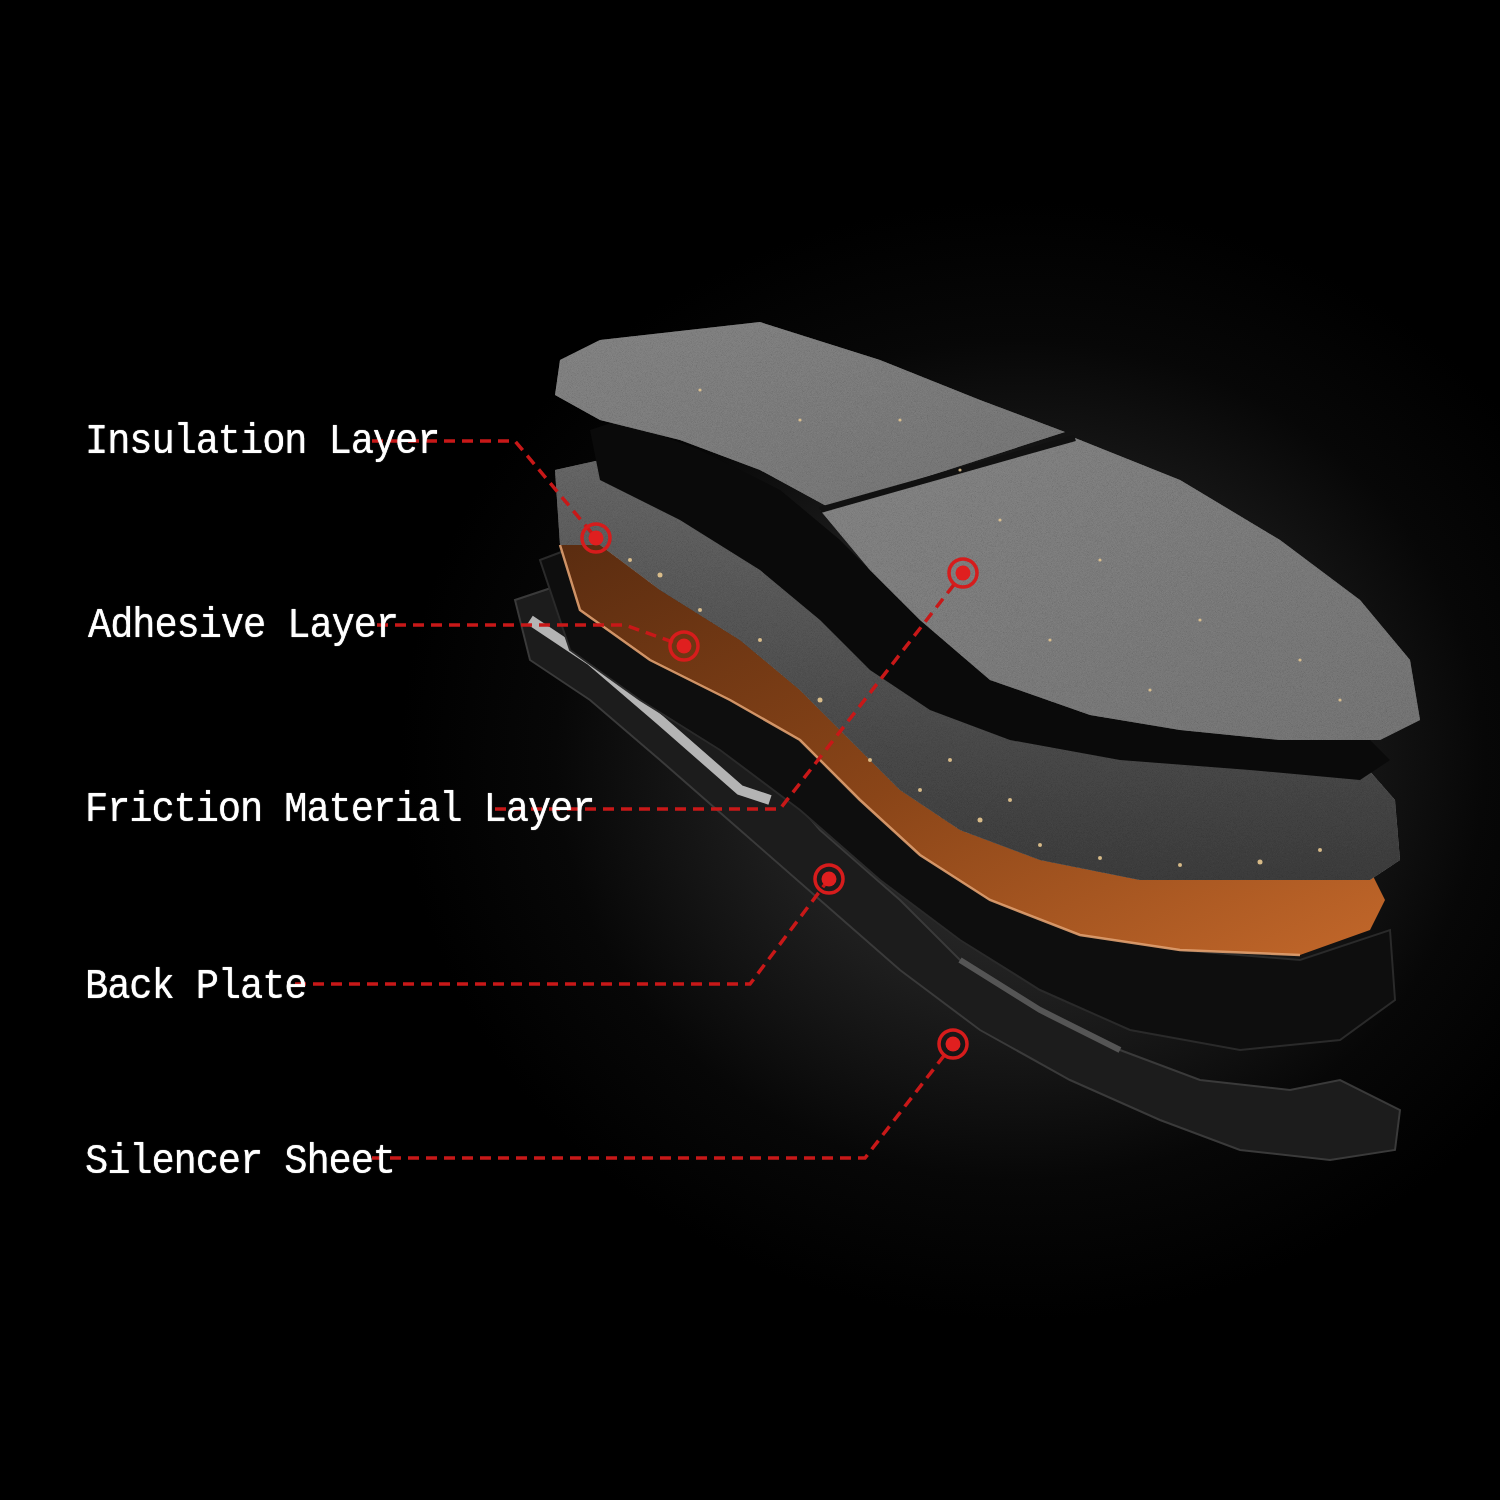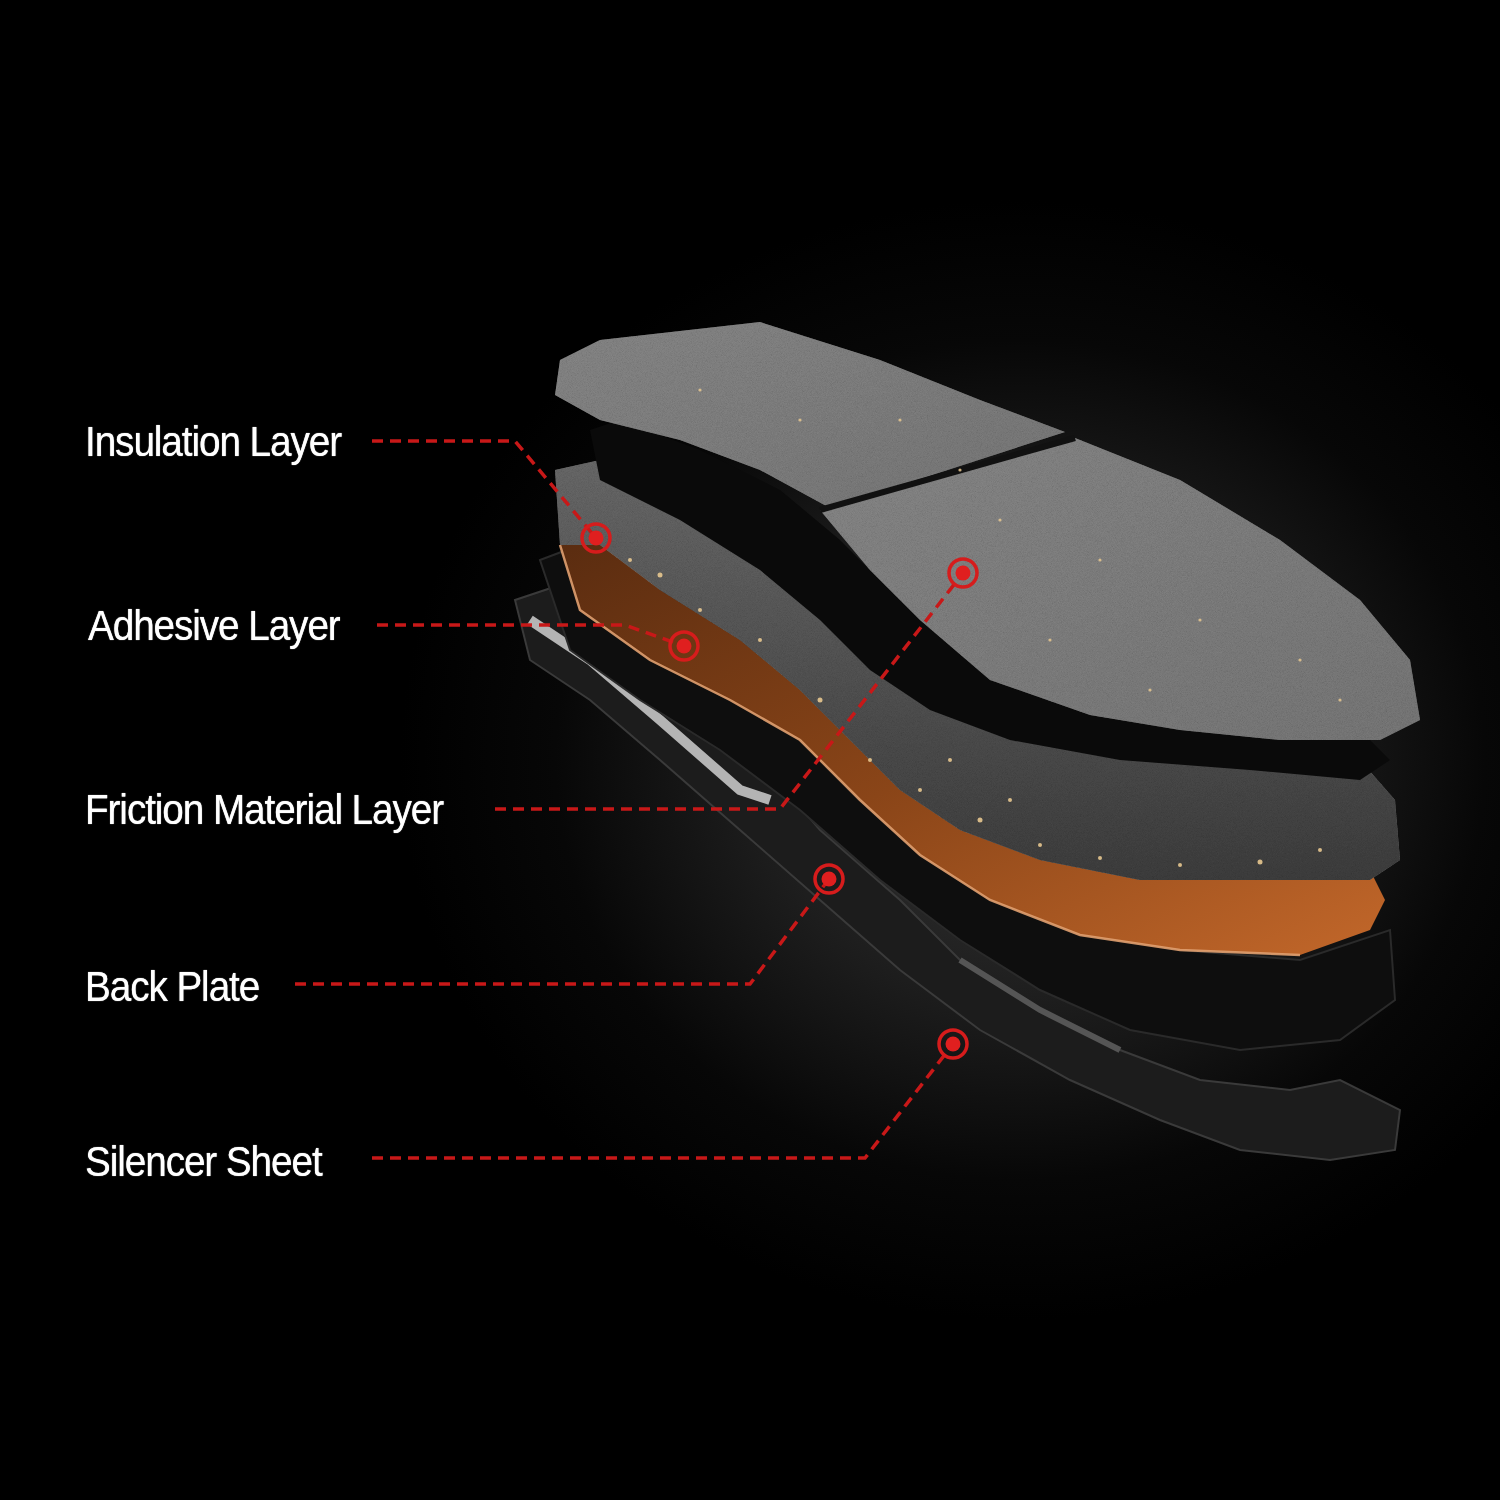--- a/index.html
+++ b/index.html
@@ -6,20 +6,21 @@
     body {
       width: 1500px; height: 1500px; overflow: hidden;
       background: #000;
       font-family: "Liberation Sans", "DejaVu Sans", sans-serif;
       position: relative;
     }
     .stage {
       position: absolute; inset: 0;
       background:
         radial-gradient(ellipse 620px 560px at 1020px 760px, #3a3a3a 0%, #1c1c1c 45%, #070707 75%, #000 100%);
+      font-family: Liberation Mono, monospace;
     }
     .diagram-svg { position: absolute; left: 0; top: 0; width: 1500px; height: 1500px; }
     .label {
       position: absolute;
       color: #ffffff;
       font-size: 43px;
       font-weight: 400;
       letter-spacing: -1.2px;
       line-height: 1;
       white-space: nowrap;

